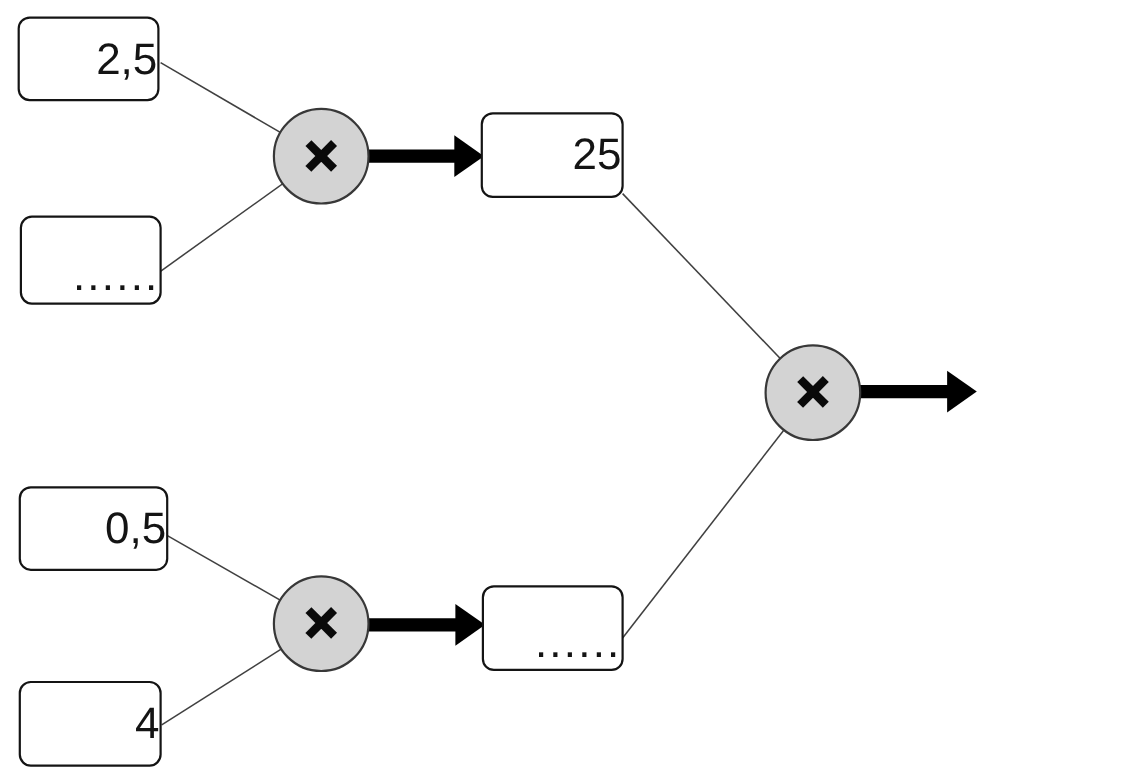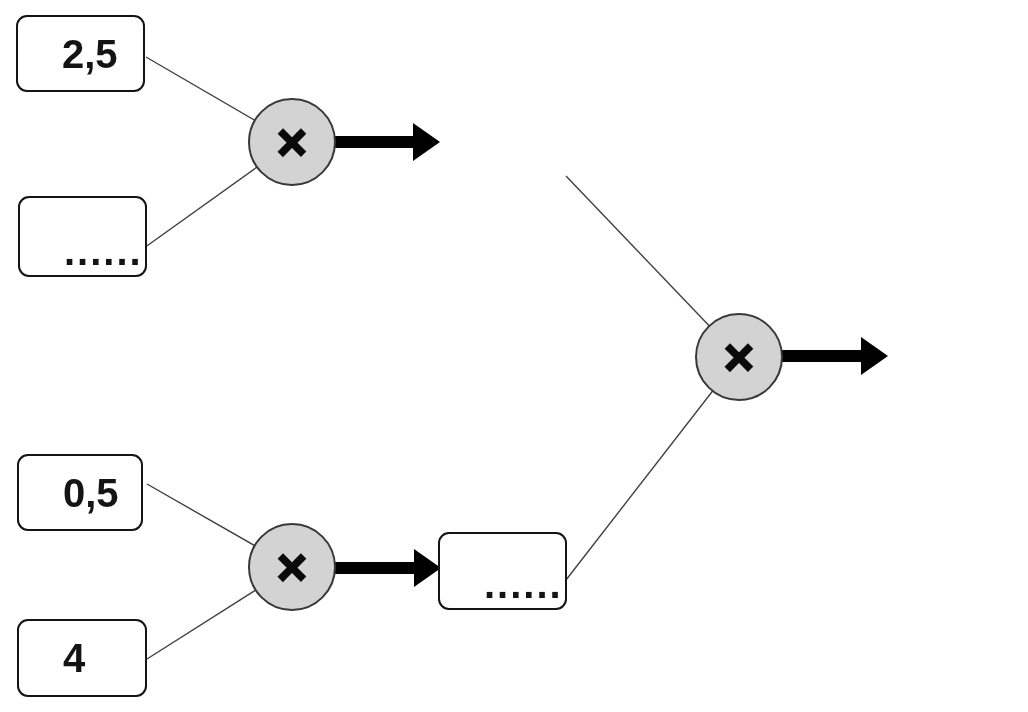--- a/index.html
+++ b/index.html
@@ -18,24 +18,24 @@
     z-index: 0;
   }
   .node {
     position: absolute;
     box-sizing: border-box;
     background: #ffffff;
     border: 2px solid #141414;
     border-radius: 11px;
     display: flex;
     align-items: center;
-    justify-content: flex-start;
+    justify-content: flex-end;
     z-index: 2;
     color: #141414;
-    font-weight: 700;
+    font-weight: 400;
     font-size: 40px;
     line-height: 1;
     padding-left: 44px;
   }
   .node.dots {
     align-items: flex-end;
     padding-bottom: 4px;
     letter-spacing: 2px;
   }
   .op {
@@ -53,21 +53,21 @@
     color: #0a0a0a;
     font-weight: 700;
     font-size: 52px;
     line-height: 1;
     -webkit-text-stroke: 2px #0a0a0a;
   }
   
   #box-factor-top-1   { left: 16px;  top: 15px;  width: 129px; height: 77px; }
   #box-factor-top-2   { left: 18px;  top: 196px; width: 129px; height: 81px; }
   #box-product-top    { left: 437px; top: 102px; width: 130px; height: 78px; }
-  #box-factor-bot-1   { left: 17px;  top: 442px; width: 126px; height: 77px; margin-top: 12px; }
+  #box-factor-bot-1   { left: 17px;  top: 442px; width: 136px; height: 77px; }
   #box-factor-bot-2   { left: 17px;  top: 619px; width: 130px; height: 78px; }
   #box-product-bot    { left: 438px; top: 532px; width: 129px; height: 78px; }
   #box-product-final  { left: 887px; top: 315px; width: 128px; height: 82px; }
   #op-top   { left: 248px; top: 98px;  }
   #op-bot   { left: 248px; top: 523px; }
   #op-final { left: 695px; top: 313px; }
 </style>
 </head>
 <body>
 
@@ -95,20 +95,23 @@
       <polygon points="861,337 861,375 888,356" fill="#000000"></polygon>
     </g>
   </svg>
 
   <div class="node" id="box-factor-top-1">
     <span>2,5</span>
   </div>
   <div class="node dots" id="box-factor-top-2">
     <span>......</span>
   </div>
+  <div class="node" id="box-product-top">
+    <span>25</span>
+  </div>
   <div class="node" id="box-factor-bot-1">
     <span>0,5</span>
   </div>
   <div class="node" id="box-factor-bot-2">
     <span>4</span>
   </div>
   <div class="node dots" id="box-product-bot">
     <span>......</span>
   </div>
 

